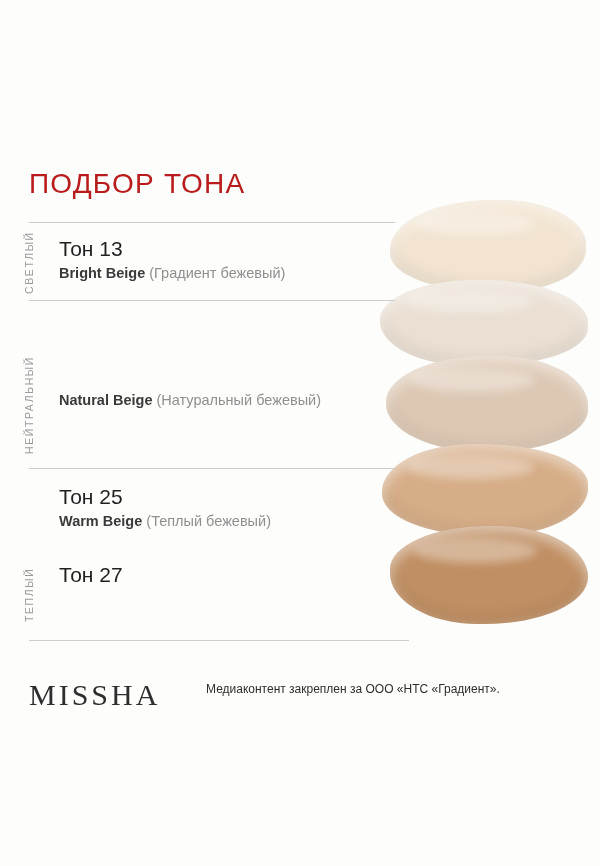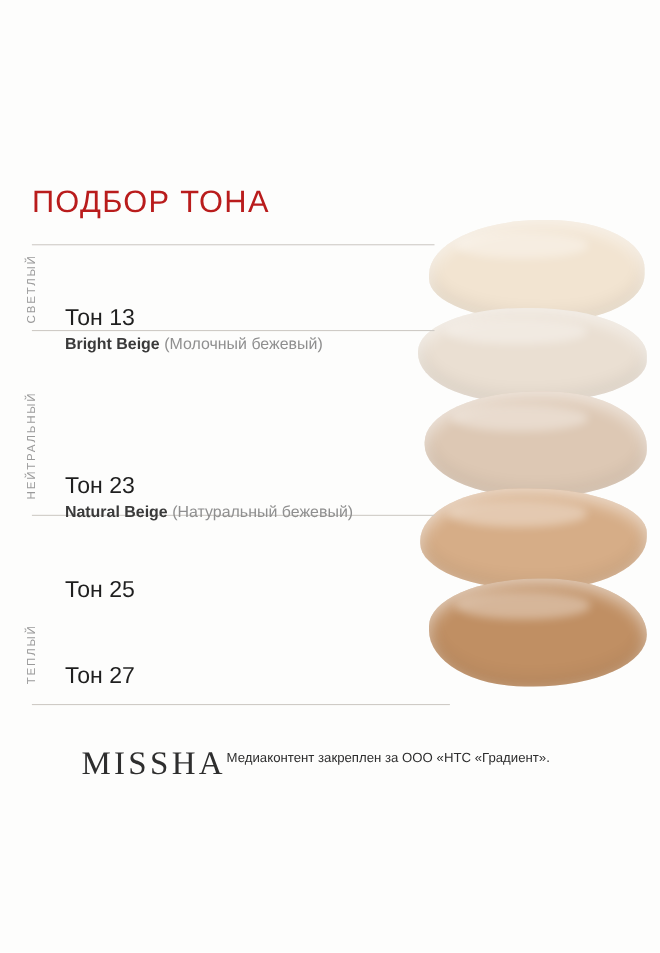--- a/index.html
+++ b/index.html
@@ -60,21 +60,20 @@
     height: 26%;
     border-radius: 50%;
     background: rgba(255,255,255,0.35);
     filter: blur(4px);
   }
 
   
   .shade {
     position: absolute;
     left: 59px;
-    margin-top: 40px;
   }
   .shade .tone {
     font-size: 21px;
     font-weight: 400;
     color: #1f1f1f;
     line-height: 1.25;
     white-space: nowrap;
   }
   .shade .desc {
     font-size: 14.5px;
@@ -127,21 +126,20 @@
   
   .brand {
     position: absolute;
     left: 29px;
     top: 678px;
     font-family: "Liberation Serif", serif;
     font-size: 30px;
     letter-spacing: 3px;
     color: #2e2e2e;
     font-weight: 400;
-    margin-left: 45px;
   }
   .legal {
     position: absolute;
     left: 206px;
     top: 680px;
     width: 370px;
     font-size: 12px;
     line-height: 1.65;
     color: #2e2e2e;
   }
@@ -178,35 +176,38 @@
   <div class="rule r4"></div>
 
   <div class="vlabel v1">СВЕТЛЫЙ</div>
   <div class="vlabel v2">НЕЙТРАЛЬНЫЙ</div>
   <div class="vlabel v3">ТЕПЛЫЙ</div>
 
   <div class="shade s1">
     <div class="tone">Тон 13</div>
     <div class="desc">
       <span class="name-bold">Bright Beige</span>
-      <span class="alt">(Молочный бежевый)</span>
+      <span class="alt">(Градиент бежевый)</span>
     </div>
   </div>
 
 
   <div class="shade s3">
-    <div class="tone">Тон 23</div>
     <div class="desc">
       <span class="name-bold">Natural Beige</span>
       <span class="alt">(Натуральный бежевый)</span>
     </div>
   </div>
 
   <div class="shade s4">
     <div class="tone">Тон 25</div>
+    <div class="desc">
+      <span class="name-bold">Warm Beige</span>
+      <span class="alt">(Теплый бежевый)</span>
+    </div>
   </div>
 
   <div class="shade s5">
     <div class="tone">Тон 27</div>
   </div>
 
   <div class="brand">MISSHA</div>
   <div class="legal">
     <div>Медиаконтент закреплен за ООО «НТС «Градиент».</div>
   </div>

